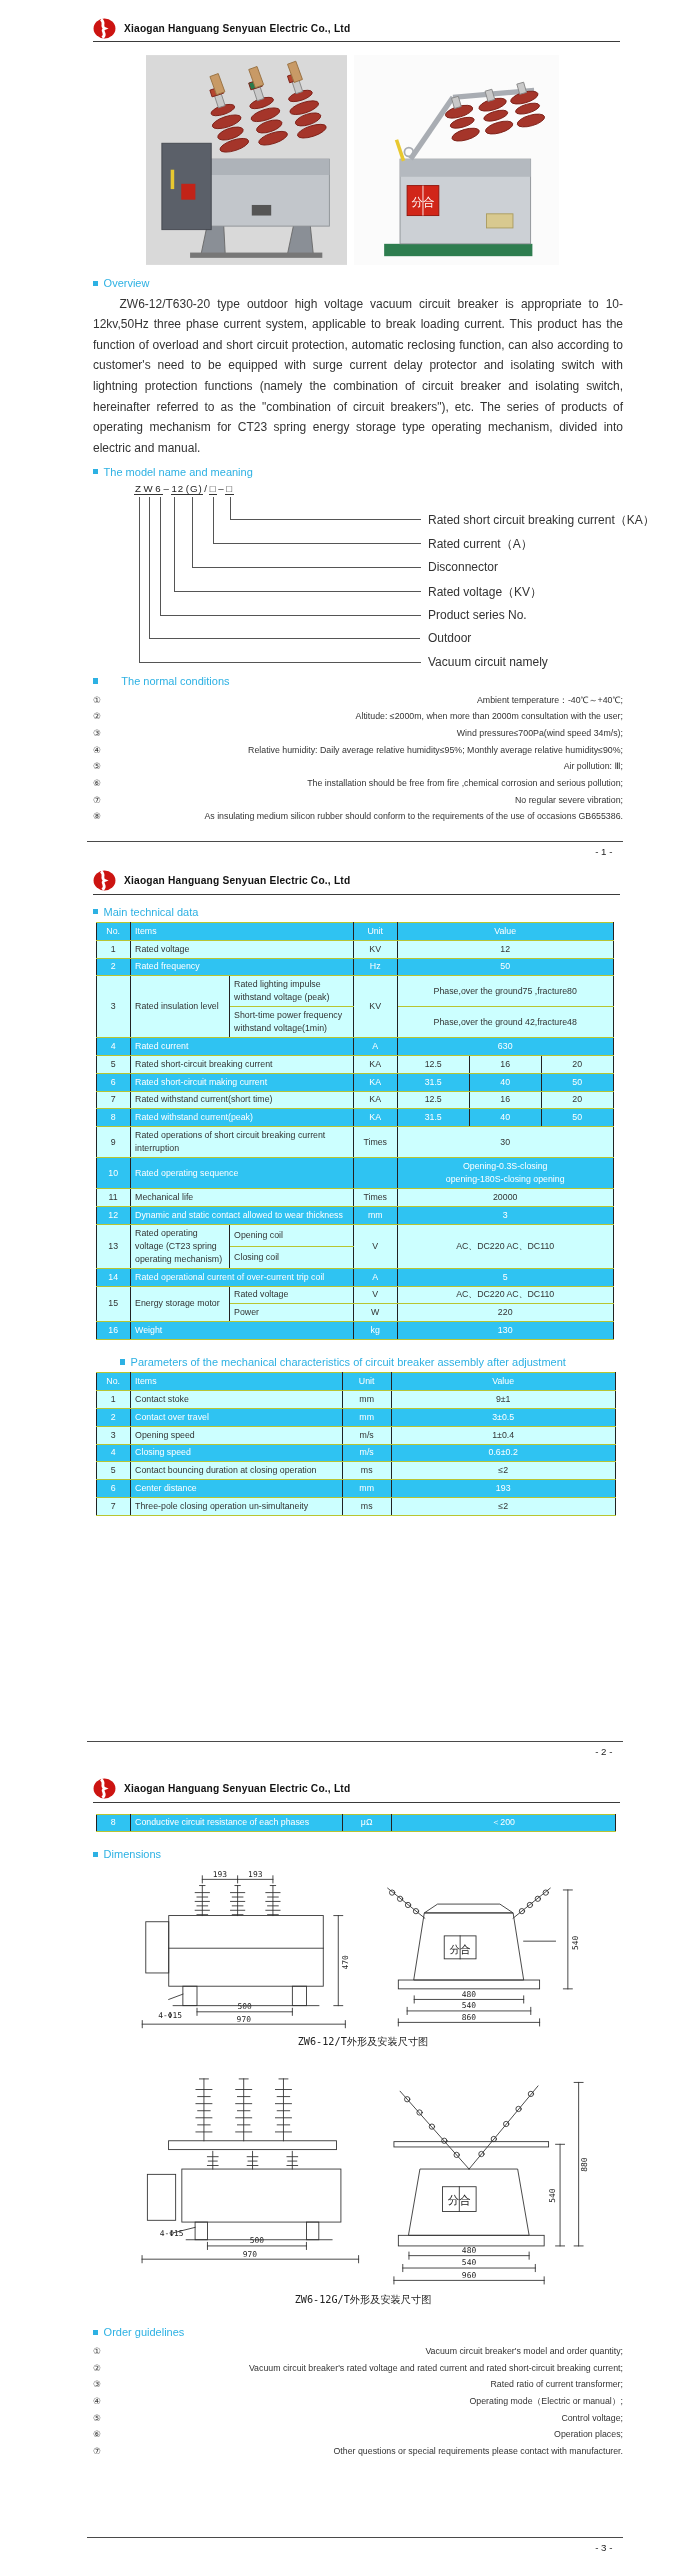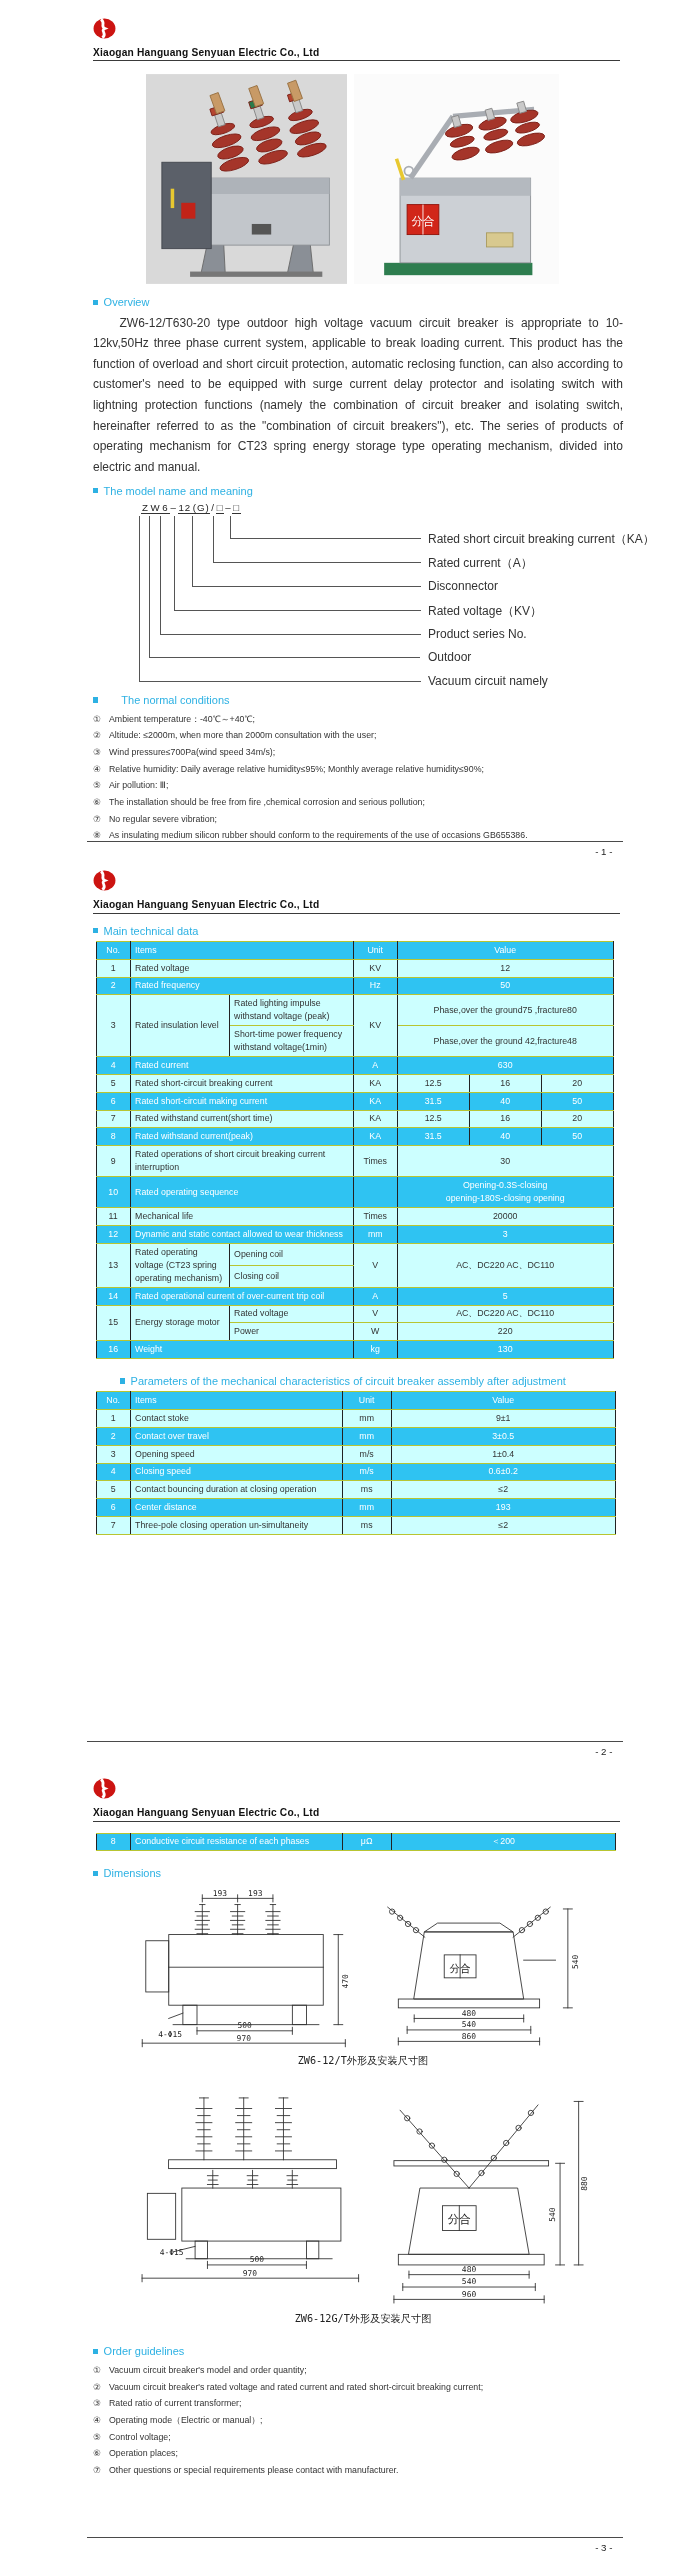--- a/index.html
+++ b/index.html
@@ -1,50 +1,50 @@
 <!DOCTYPE html>
 <html style="font-size:14px"><head>
 <meta charset="utf-8">
 <style>
   html,body{margin:0;padding:0;background:#ffffff;}
   body{width:680px;font-family:"Liberation Sans", sans-serif;color:#333;}
   .page{position:relative;width:680px;background:#fff;overflow:hidden;}
   #p1{height:866px;} #p2{height:908px;} #p3{height:802px;}
 
   
-  .hdr{display:flex;gap:8px;margin:0 60px 0 93px;border-bottom:1.8px solid #3a3a3a;padding-bottom:2.7px;flex-direction:column;}
+  .hdr{display:flex;align-items:center;gap:8px;margin:0 60px 0 93px;border-bottom:1.8px solid #3a3a3a;padding-bottom:2.7px;}
   #p1 .hdr{padding-top:17.7px;} #p2 .hdr,#p3 .hdr{padding-top:4.4px;}
   .hdr .co{font-weight:bold;font-size:10.2px;color:#111;letter-spacing:0.2px;}
 
   .content{padding:0 57px 0 93px;}
 
   
   .sec{display:flex;align-items:center;gap:5.3px;color:#2db1e3;font-size:11px;margin:12.4px 0 4.4px 0;}
   .sec .bullet{width:5.3px;height:5.3px;background:#2db1e3;flex:0 0 auto;}
 
   
   .photos{display:flex;gap:7px;margin:12.4px 0 0 53px;}
 
   
   .para{font-size:12px;line-height:1.72;text-align:justify;margin:3.5px 0 0 0;}
   .para .ind{display:inline-block;width:26.5px;}
 
   
   .model{position:relative;height:187px;margin:5.3px 0 0 35px;font-size:9.7px;}
-  .mcode{position:absolute;left:13px;top:0;color:#222;letter-spacing:0.9px;}
+  .mcode{position:absolute;left:6px;top:0;color:#222;letter-spacing:0.9px;}
   .mcode .u{border-bottom:0.9px solid #333;padding:0 0.9px;}
   .mcode .s{padding:0 0.9px;}
   .mline{position:absolute;border-left:0.9px solid #555;border-bottom:0.9px solid #555;}
   .mlabel{position:absolute;left:300px;font-size:12px;color:#333;white-space:nowrap;}
 
   
   .nlist{font-size:8.8px;margin-top:2.7px;}
   .nlist .it{display:flex;line-height:1.9;}
   .nlist .mk{flex:0 0 16px;}
-  .nlist .tx{flex:1;}
+  .nlist .tx{flex:1;text-align:right;}
 
   
   .t{border-collapse:collapse;border:1.8px solid #222;margin-left:2.7px;table-layout:fixed;width:518px;}
   .t td{border:0.9px solid #222;border-top-color:#b8c531;border-bottom-color:#b8c531;
         padding:1.8px 4.4px;font-size:8.8px;line-height:1.5;text-align:center;overflow:hidden;}
   .t td.l{text-align:left;}
   .br td{background:#2fc3f2;color:#fff;}
   .pa td{background:#ccffff;color:#333;}
 
   

